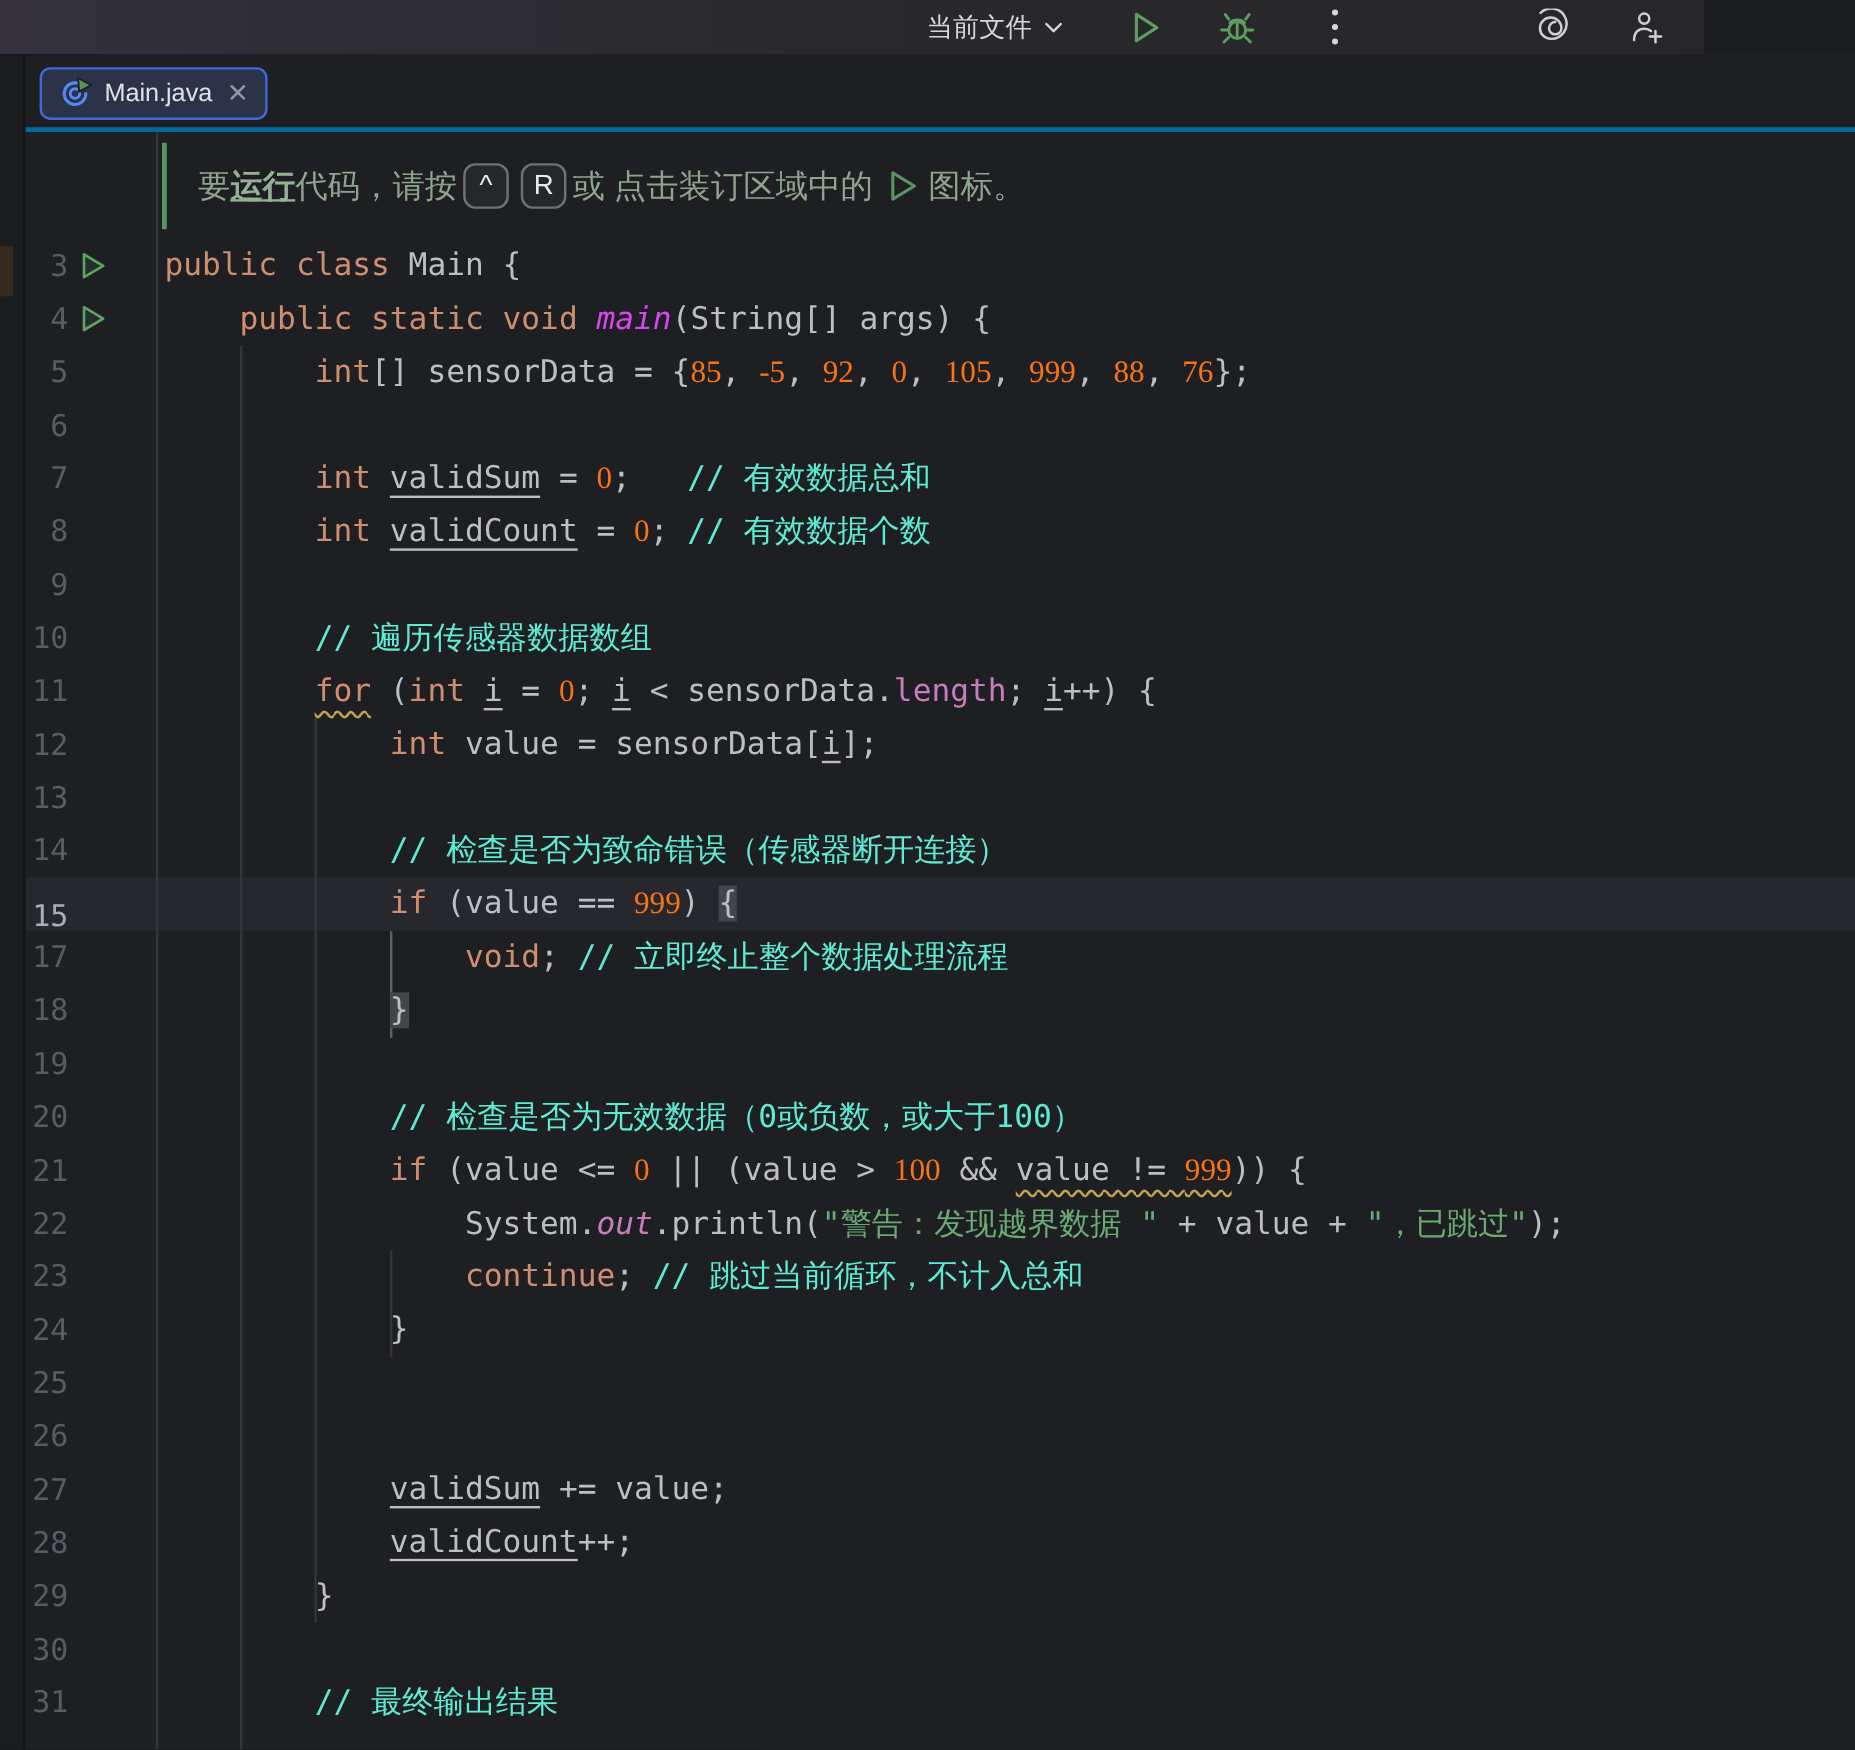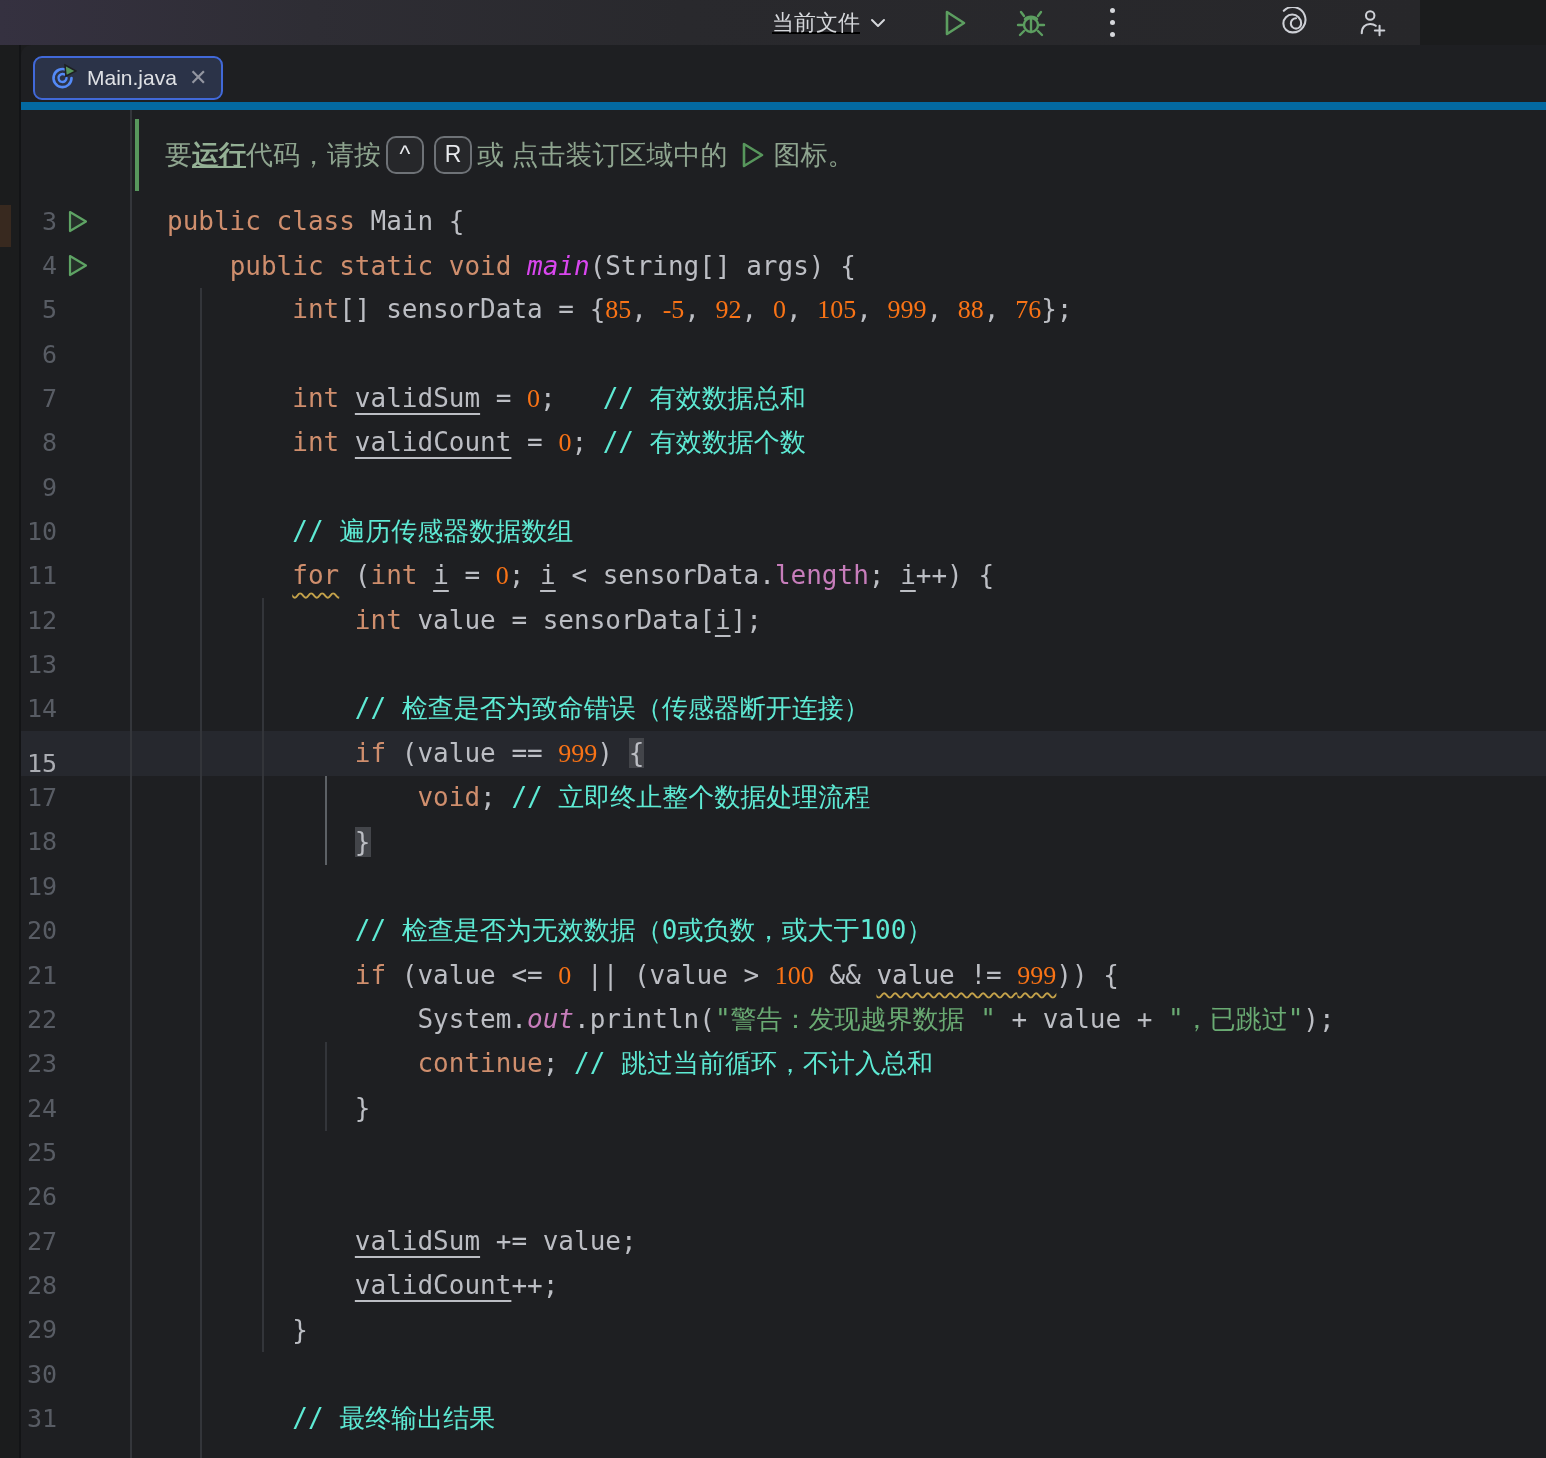--- a/index.html
+++ b/index.html
@@ -5,21 +5,21 @@
   html,body{margin:0;padding:0;}
   body{
     width:1546px;height:1458px;overflow:hidden;position:relative;
     background:#1b1c1d;font-family:"Liberation Sans", sans-serif;
   }
   
   .header{
     position:absolute;top:0;left:0;width:1420px;height:45px;
     background:linear-gradient(to right,#353140 0%,#2e2d34 22%,#29292d 48%,#27272a 100%);
     display:flex;align-items:center;justify-content:flex-end;
-    padding-right:30px;box-sizing:border-box;z-index:5;text-decoration:underline;
+    padding-right:30px;box-sizing:border-box;z-index:5;
   }
   .hdr-group{display:flex;align-items:center;cursor:default;}
   .hdr-label{color:#d5d7db;font-size:22px;}
   .hdr-chevron{margin-left:10px;display:flex;align-items:center;}
   .hdr-btn{display:flex;align-items:center;justify-content:center;width:34px;height:34px;}
   .gap51{margin-left:51px;} .gap43{margin-left:43px;} .gap47{margin-left:47px;}
   .gap150{margin-left:150px;}
   .kebab{display:flex;flex-direction:column;gap:7px;align-items:center;}
   .kebab i{width:5px;height:5px;border-radius:50%;background:#d5d7db;}
   
@@ -29,21 +29,21 @@
   }
   .strip-marker{position:absolute;left:0;top:160px;width:11px;height:42px;background:#38291f;}
   
   .panel{
     position:absolute;top:45px;left:21px;width:1525px;height:1413px;
     background:#1e1f22;border-top-left-radius:10px;overflow:hidden;z-index:3;
   }
   
   .tabbar{
     position:absolute;top:0;left:0;width:100%;height:65px;
-    border-bottom:8px solid #0369a1;box-sizing:border-box;
+    border-bottom:4px solid #0369a1;box-sizing:border-box;
   }
   .tab{
     position:absolute;left:12px;top:11px;height:44px;
     display:flex;align-items:center;gap:10px;padding:0 14px;
     background:#2b3348;border:2px solid #4169d9;border-radius:9px;
     box-sizing:border-box;cursor:default;
   }
   .tab-label{color:#dfe1e5;font-size:21px;}
   .tab-close{color:#9396a1;font-size:22px;line-height:1;margin-left:2px;}
   
@@ -75,21 +75,21 @@
   .b-play{display:inline-flex;margin:0 8px;}
   
   .rows{position:absolute;top:89px;left:0;width:100%;z-index:3;}
   .row{display:flex;height:44.35px;align-items:center;white-space:pre;}
   .ln{
     width:36px;flex:0 0 36px;text-align:right;color:#585c64;
     font-size:25px;user-select:none;
   }
   .ln.lncur{color:#abadb3;margin-top:20px;}
   .gut{width:73px;flex:0 0 73px;display:flex;align-items:center;padding-left:6px;box-sizing:border-box;}
-  .code{font-size:26px;color:#bcbec4;padding-left:7px;margin-left:30px;}
+  .code{font-size:26px;color:#bcbec4;padding-left:7px;}
   
   .s-kw{color:#cf8e6d;}
   .s-pl{color:#bcbec4;}
   .s-num{color:#f97316;font-family:Liberation Serif, serif;}
   .s-str{color:#6aab73;}
   .s-cm{color:#5eead4;}
   .s-fn{color:#d946ef;font-style:italic;}
   .s-out{color:#c77dbb;font-style:italic;}
   .s-fld{color:#c77dbb;}
   .s-u{text-decoration:underline;text-underline-offset:6px;text-decoration-thickness:1.5px;}

